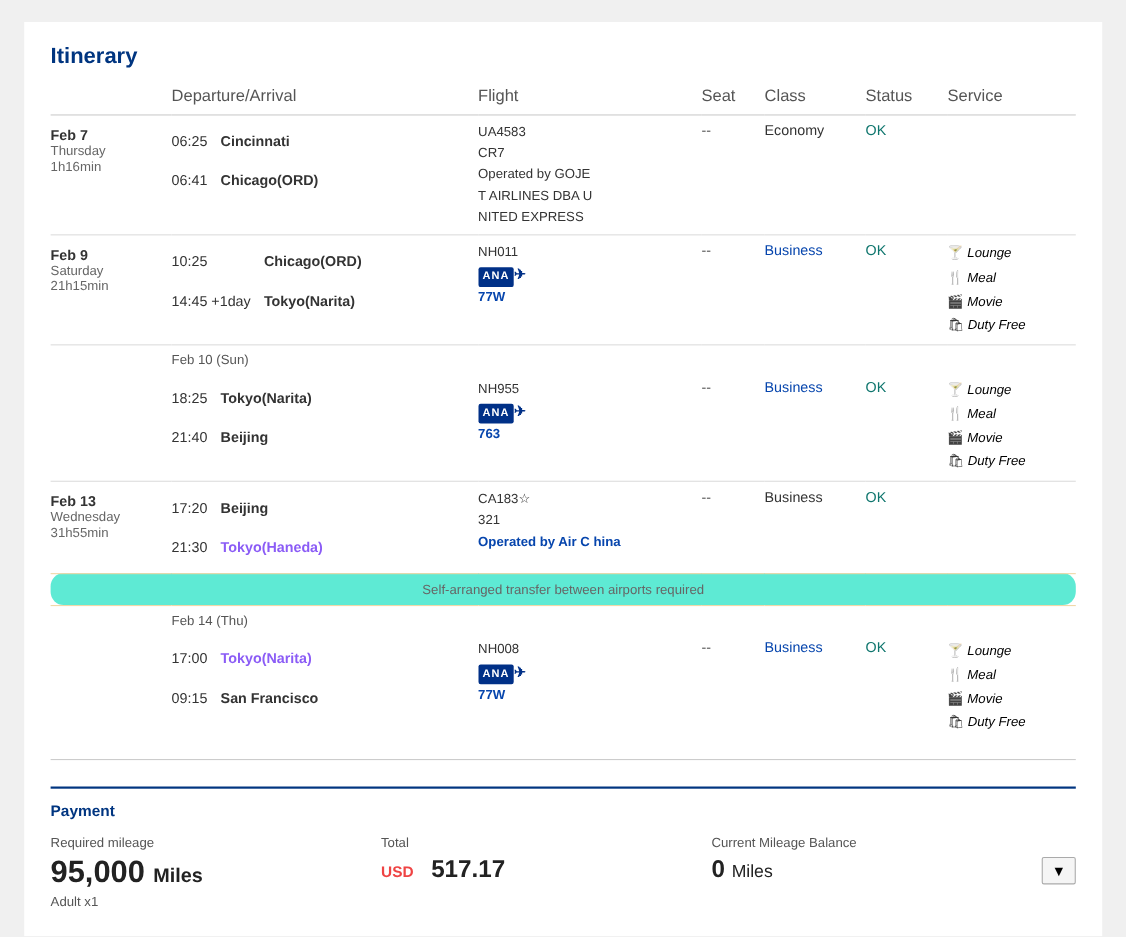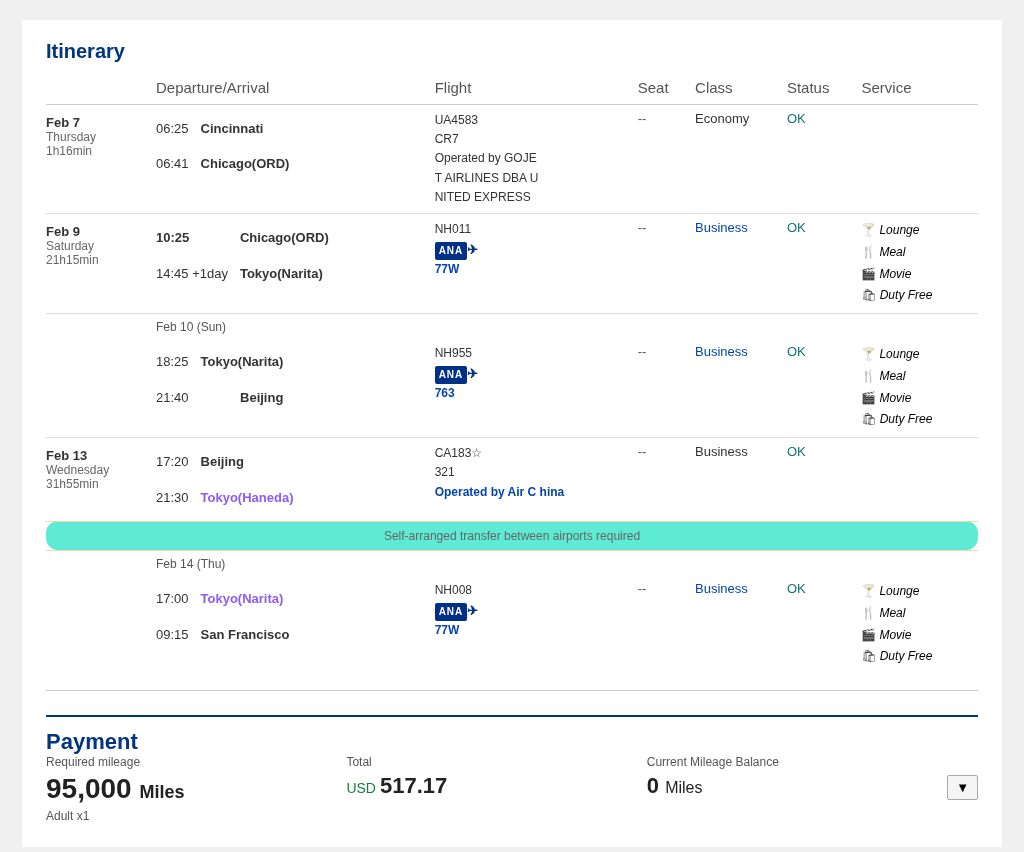--- a/index.html
+++ b/index.html
@@ -85,23 +85,24 @@
       border-top: 1px solid #f0d8a8;
       border-bottom: 1px solid #f0d8a8;
       border-radius: 12px;
     }
     .payment-section {
       margin-top: 24px;
       border-top: 2px solid #003580;
       padding-top: 12px;
     }
     .payment-title {
-      font-size: 22px;
+      font-size: 14px;
       font-weight: bold;
       color: #003580;
+      margin-bottom: 14px;
     }
     .payment-col {
       flex: 1;
     }
     .payment-label {
       font-size: 12px;
       color: #555;
       margin-bottom: 4px;
     }
     .payment-value-large {
@@ -109,23 +110,23 @@
       font-weight: bold;
       color: #222;
     }
     .payment-value-medium {
       font-size: 22px;
       font-weight: bold;
       color: #222;
     }
     .payment-value-medium .usd-label {
       font-size: 14px;
-      font-weight: normal;
-      color: #15803d;
-      margin-right: 4px;
+      font-weight: bold;
+      color: #ef4444;
+      margin-right: 16px;
     }
     .payment-adult {
       font-size: 12px;
       color: #555;
       margin-top: 4px;
     }
     .dropdown-btn {
       border: 1px solid #aaa;
       background: #f5f5f5;
       padding: 4px 8px;
@@ -203,21 +204,21 @@
         <tr>
     <td class="row-date-cell">
       <div class="date-label">Feb 9</div>
       <div class="date-sub">Saturday</div>
       <div class="date-sub">21h15min</div>
     </td>
     <td>
     <table style="border-collapse:collapse;">
       <tbody>
                 <tr>
-        <td class="time-cell" style="padding-right:12px;font-weight:bold;">10:25</td>
+        <td class="time-cell" style="padding-right:12px;">10:25</td>
         <td class="city-cell ">Chicago(ORD)</td>
       </tr>
       <tr>
         <td class="time-cell" style="padding-right:12px;">14:45 +1day</td>
         <td class="city-cell ">Tokyo(Narita)</td>
       </tr>
     </tbody>
             </table>
   </td>
     <td class="flight-cell">
@@ -237,21 +238,21 @@
   </tr>
         <tr class="divider-row">
           <td colspan="7"></td>
         </tr>
         <tr class="date-row">
           <td colspan="7" style="padding-left:110px;color:#555;font-size:12px;">Feb 10 (Sun)</td>
         </tr>
         <tr>
     <td class="row-date-cell"></td>
     <td>
-    <table style="border-collapse:collapse;text-align:right;">
+    <table style="border-collapse:collapse;">
       <tbody>
                 <tr>
         <td class="time-cell" style="padding-right:12px;">18:25</td>
         <td class="city-cell ">Tokyo(Narita)</td>
       </tr>
       <tr>
         <td class="time-cell" style="padding-right:12px;">21:40</td>
         <td class="city-cell ">Beijing</td>
       </tr>
     </tbody>

